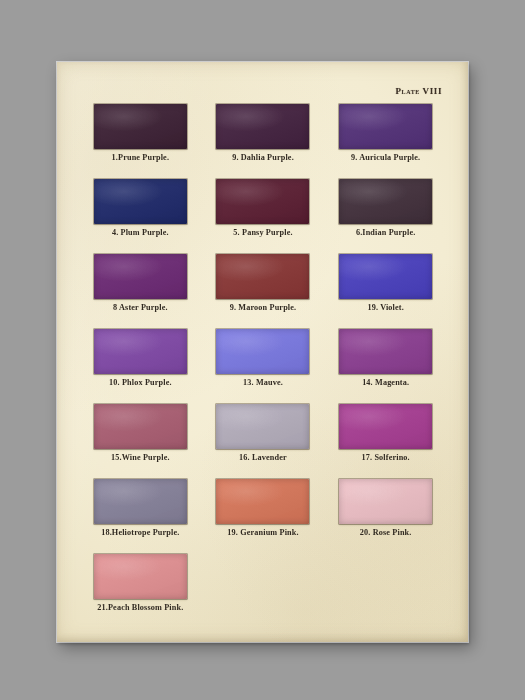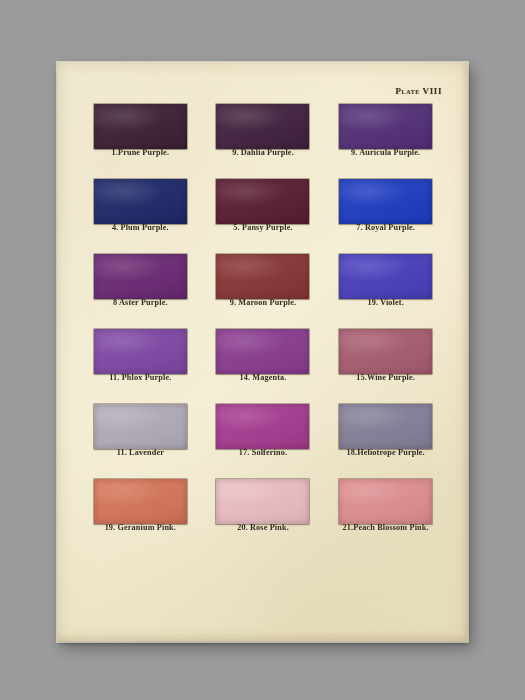--- a/index.html
+++ b/index.html
@@ -104,20 +104,21 @@
   .swatch-chip::before {
     content: "";
     position: absolute;
     inset: -1px;
     pointer-events: none;
     border: 1px solid rgba(60,45,30,0.34);
     border-radius: 1px;
   }
 
   .swatch-label {
+    margin-top: 5px;
     font-family: "Liberation Serif", serif;
     font-size: 8.2px;
     font-weight: 700;
     color: #312a22;
     letter-spacing: 0.15px;
     white-space: nowrap;
     text-align: right;
     line-height: 1;
   }
 </style>
@@ -144,50 +145,54 @@
       </div>
       <div class="swatch-cell">
         <div class="swatch-chip" style="background: rgb(31, 42, 107);"></div>
         <div class="swatch-label">4. Plum Purple.</div>
       </div>
       <div class="swatch-cell">
         <div class="swatch-chip" style="background: rgb(92, 31, 51);"></div>
         <div class="swatch-label">5. Pansy Purple.</div>
       </div>
       <div class="swatch-cell">
-        <div class="swatch-chip" style="background: rgb(31, 61, 196);"></div>
-        <div class="swatch-label">7. Royal Purple.</div>
+        <div class="swatch-chip" style="background: rgb(66, 48, 60);"></div>
+        <div class="swatch-label">6.Indian Purple.</div>
       </div>
       <div class="swatch-cell">
         <div class="swatch-chip" style="background: rgb(109, 42, 117);"></div>
         <div class="swatch-label">8 Aster Purple.</div>
       </div>
       <div class="swatch-cell">
         <div class="swatch-chip" style="background: rgb(138, 55, 54);"></div>
         <div class="swatch-label">9. Maroon Purple.</div>
       </div>
       <div class="swatch-cell">
         <div class="swatch-chip" style="background: rgb(74, 64, 192);"></div>
         <div class="swatch-label">19. Violet.</div>
       </div>
       <div class="swatch-cell">
         <div class="swatch-chip" style="background: rgb(129, 73, 168);"></div>
-        <div class="swatch-label">11. Phlox Purple.</div>
+        <div class="swatch-label">10. Phlox Purple.</div>
+      </div>
+      <div class="swatch-cell">
+        <div class="swatch-chip" style="background: rgb(123, 121, 227);"></div>
+        <div class="swatch-label">13. Mauve.</div>
       </div>
       <div class="swatch-cell">
         <div class="swatch-chip" style="background: rgb(140, 62, 146);"></div>
         <div class="swatch-label">14. Magenta.</div>
       </div>
       <div class="swatch-cell">
         <div class="swatch-chip" style="background: rgb(171, 95, 115);"></div>
         <div class="swatch-label">15.Wine Purple.</div>
       </div>
       <div class="swatch-cell">
         <div class="swatch-chip" style="background: rgb(181, 174, 189);"></div>
-        <div class="swatch-label">11. Lavender</div>
+        <div class="swatch-label">16. Lavender</div>
       </div>
       <div class="swatch-cell">
         <div class="swatch-chip" style="background: rgb(168, 61, 147);"></div>
         <div class="swatch-label">17. Solferino.</div>
       </div>
       <div class="swatch-cell">
         <div class="swatch-chip" style="background: rgb(135, 130, 155);"></div>
         <div class="swatch-label">18.Heliotrope Purple.</div>
       </div>
       <div class="swatch-cell">

